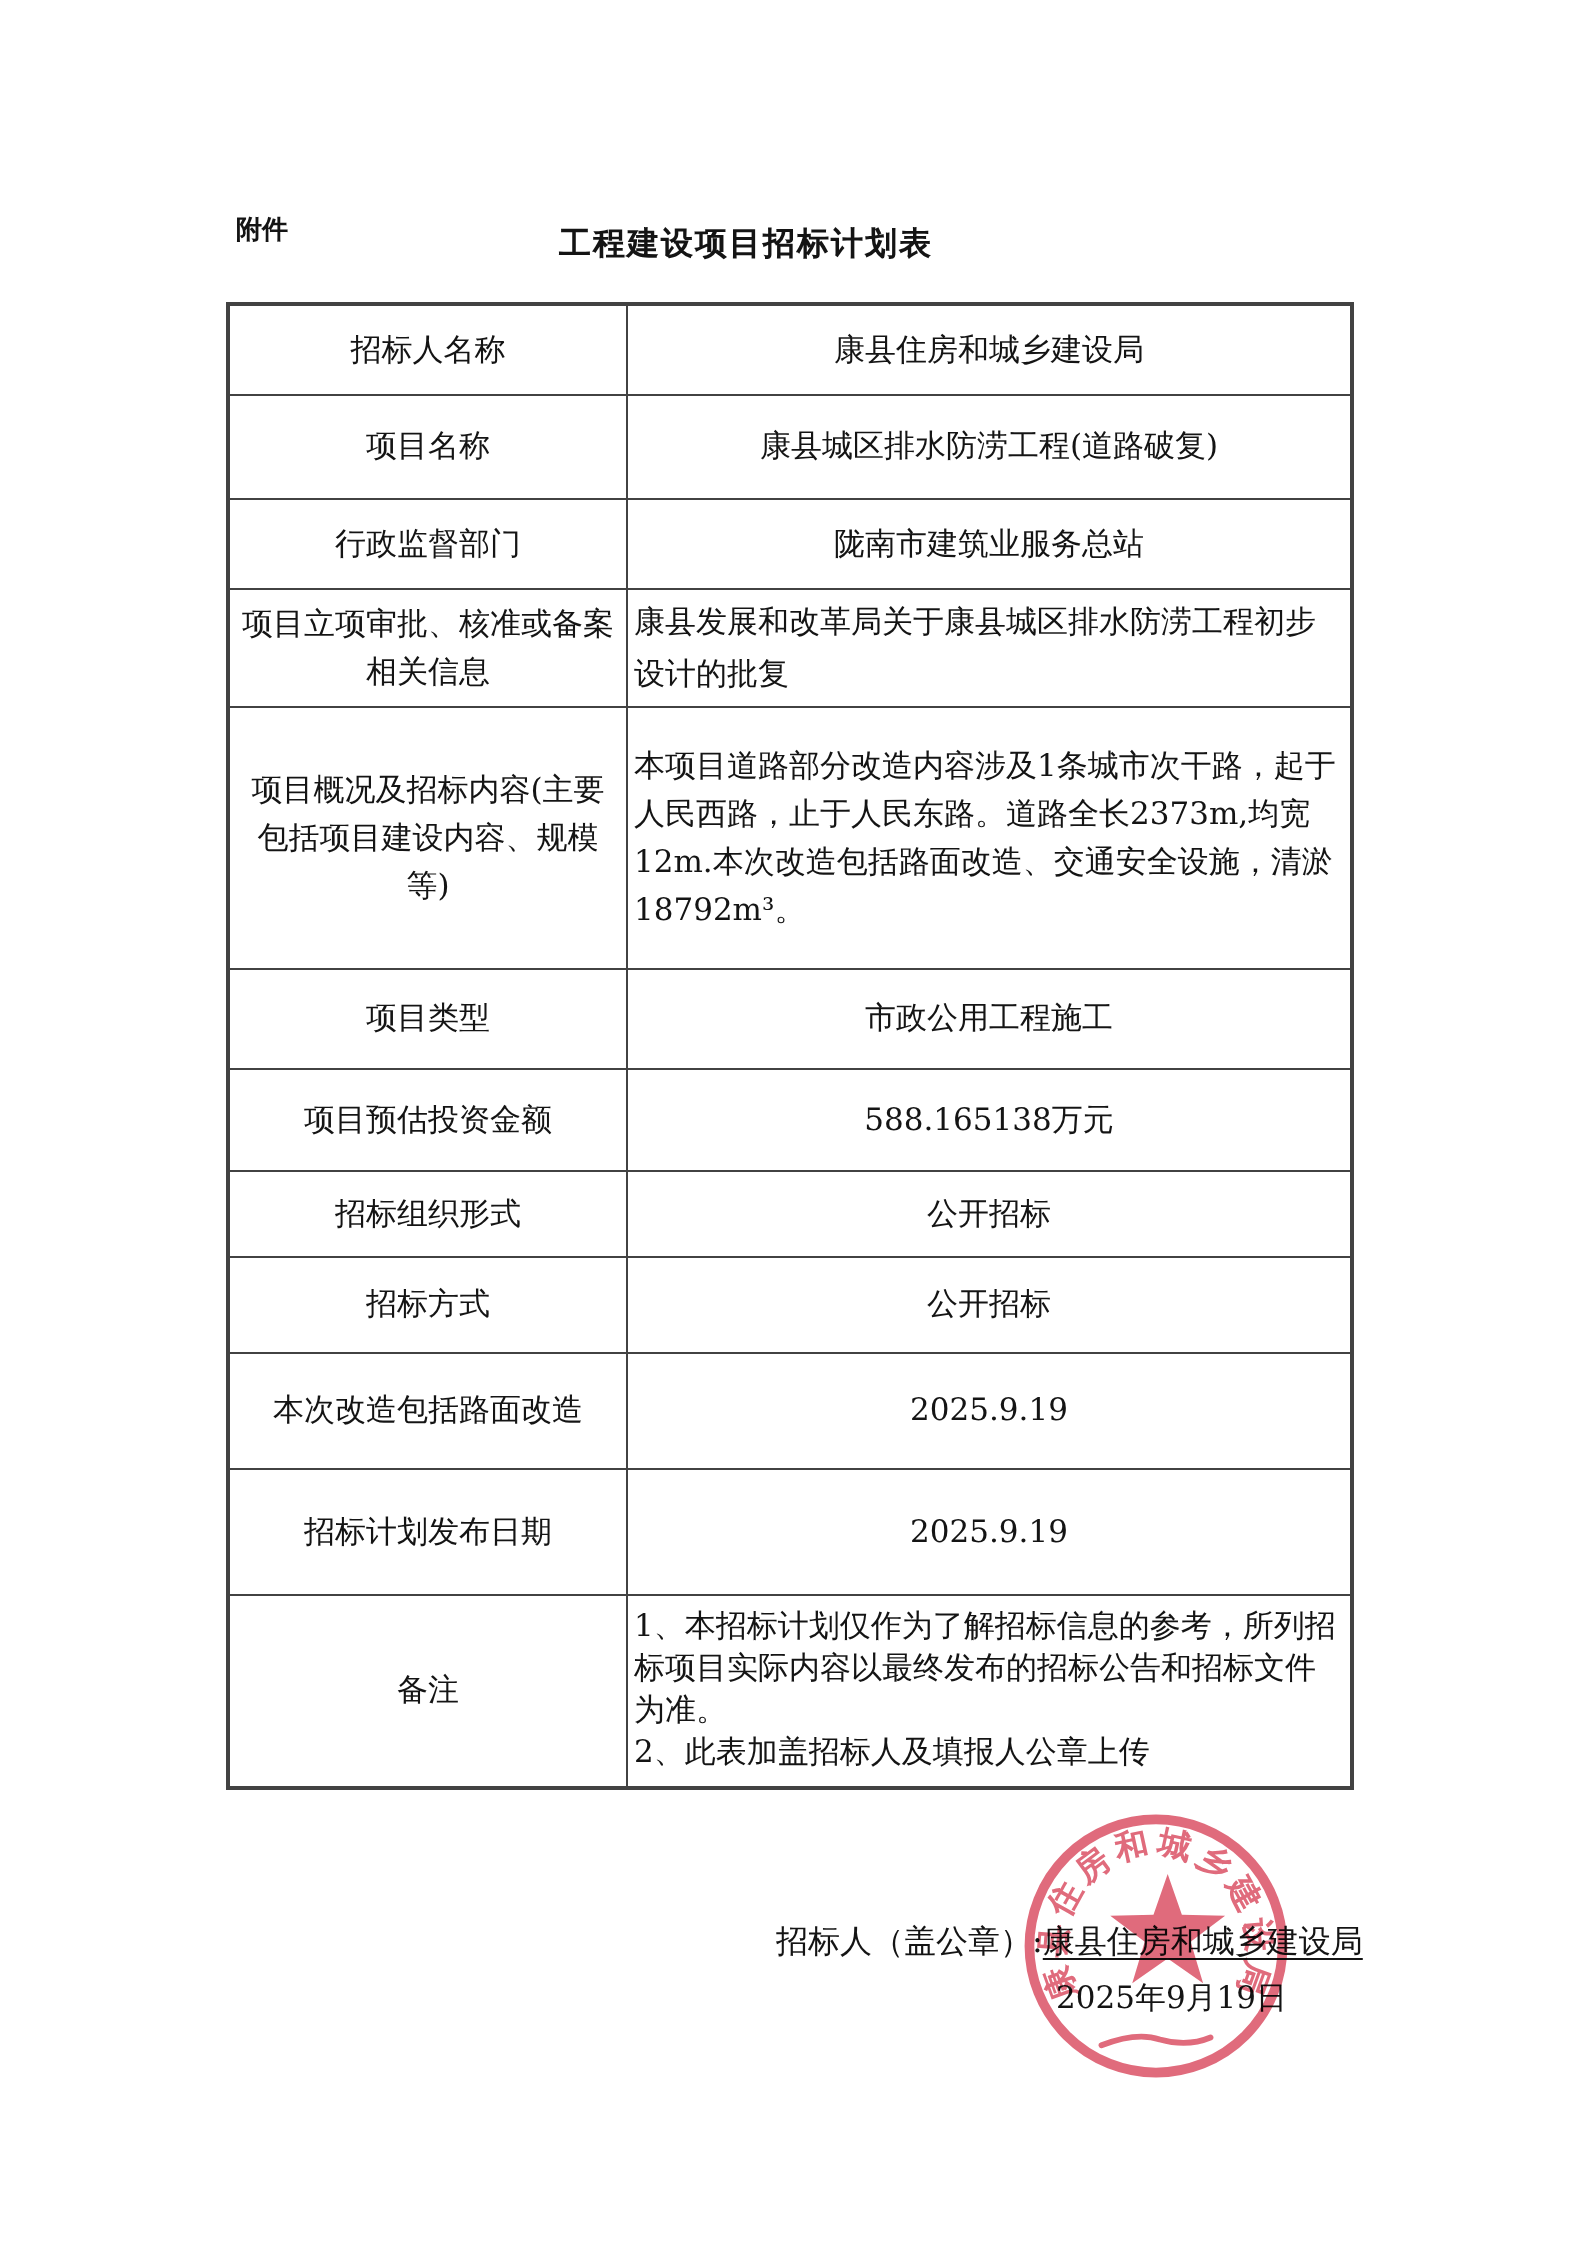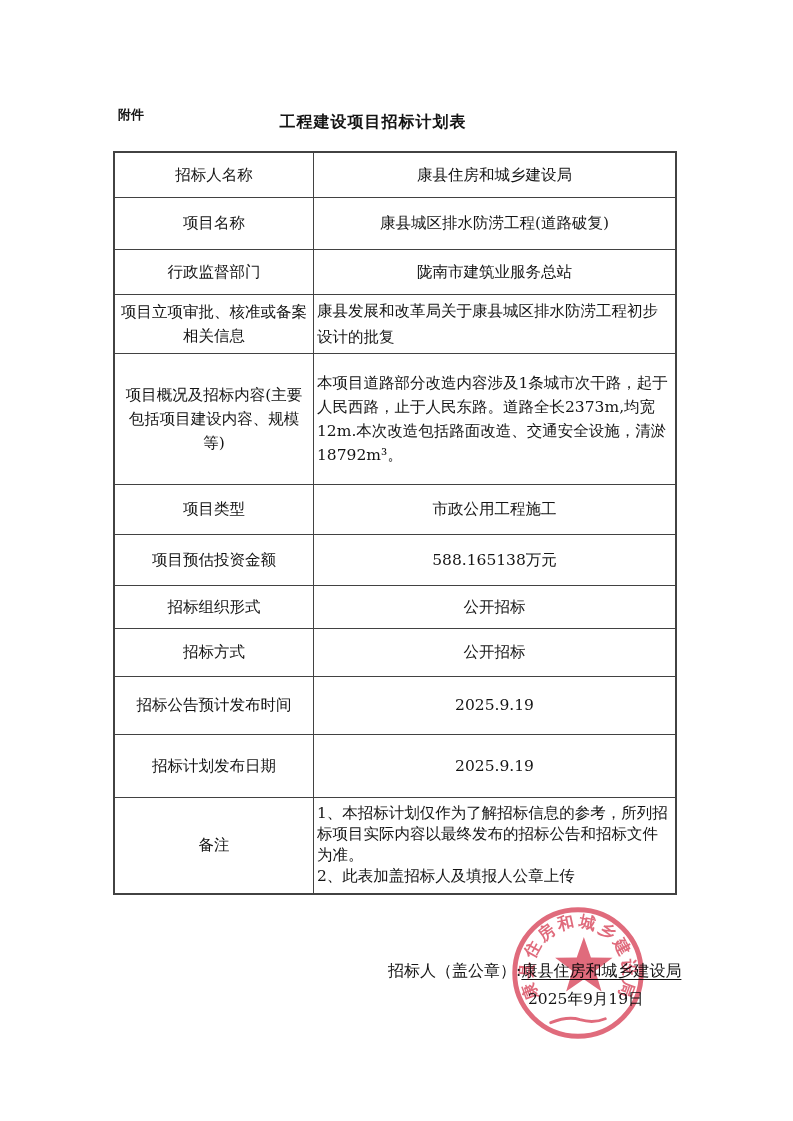--- a/index.html
+++ b/index.html
@@ -108,21 +108,21 @@
   </tr>
       <tr>
     <td class="label-cell">招标组织形式</td>
     <td class="value-cell">公开招标</td>
   </tr>
       <tr>
     <td class="label-cell">招标方式</td>
     <td class="value-cell">公开招标</td>
   </tr>
       <tr>
-    <td class="label-cell">招标公告预计发布时间</td>
+    <td class="label-cell">本次改造包括路面改造</td>
     <td class="value-cell">2025.9.19</td>
   </tr>
       <tr>
     <td class="label-cell">招标计划发布日期</td>
     <td class="value-cell">2025.9.19</td>
   </tr>
       <tr>
     <td class="label-cell">备注</td>
     <td class="value-cell">1、本招标计划仅作为了解招标信息的参考，所列招标项目实际内容以最终发布的招标公告和招标文件为准。
 2、此表加盖招标人及填报人公章上传</td>

